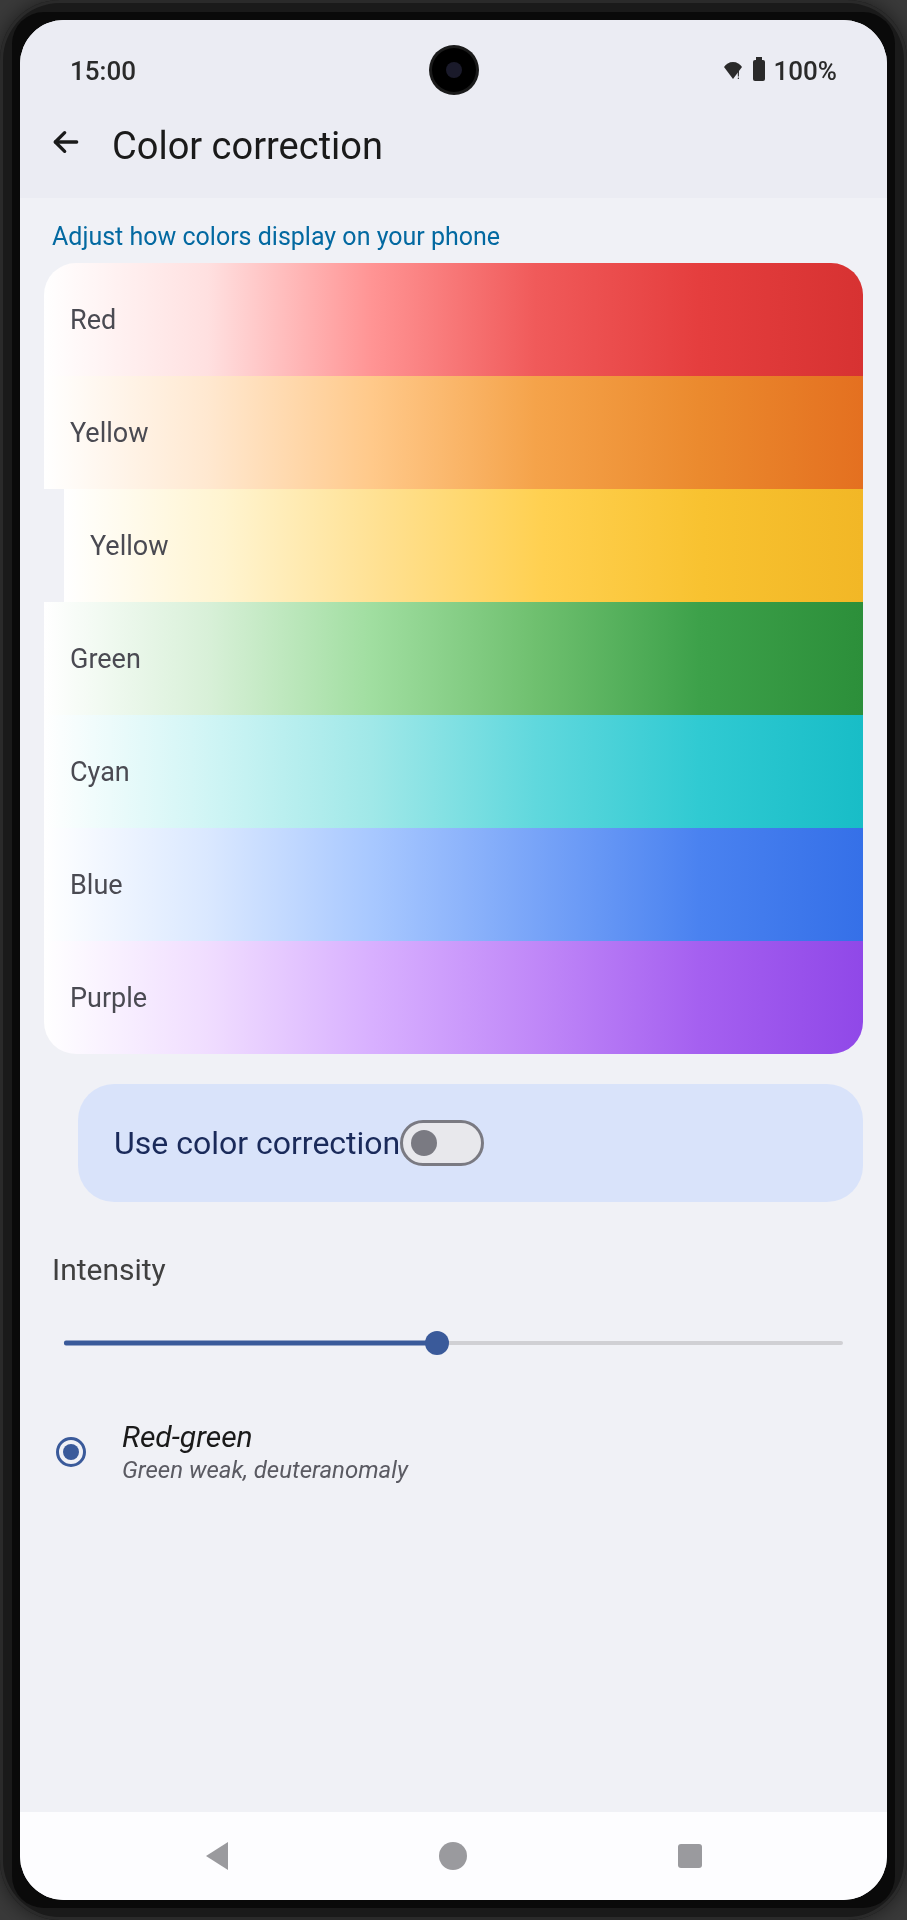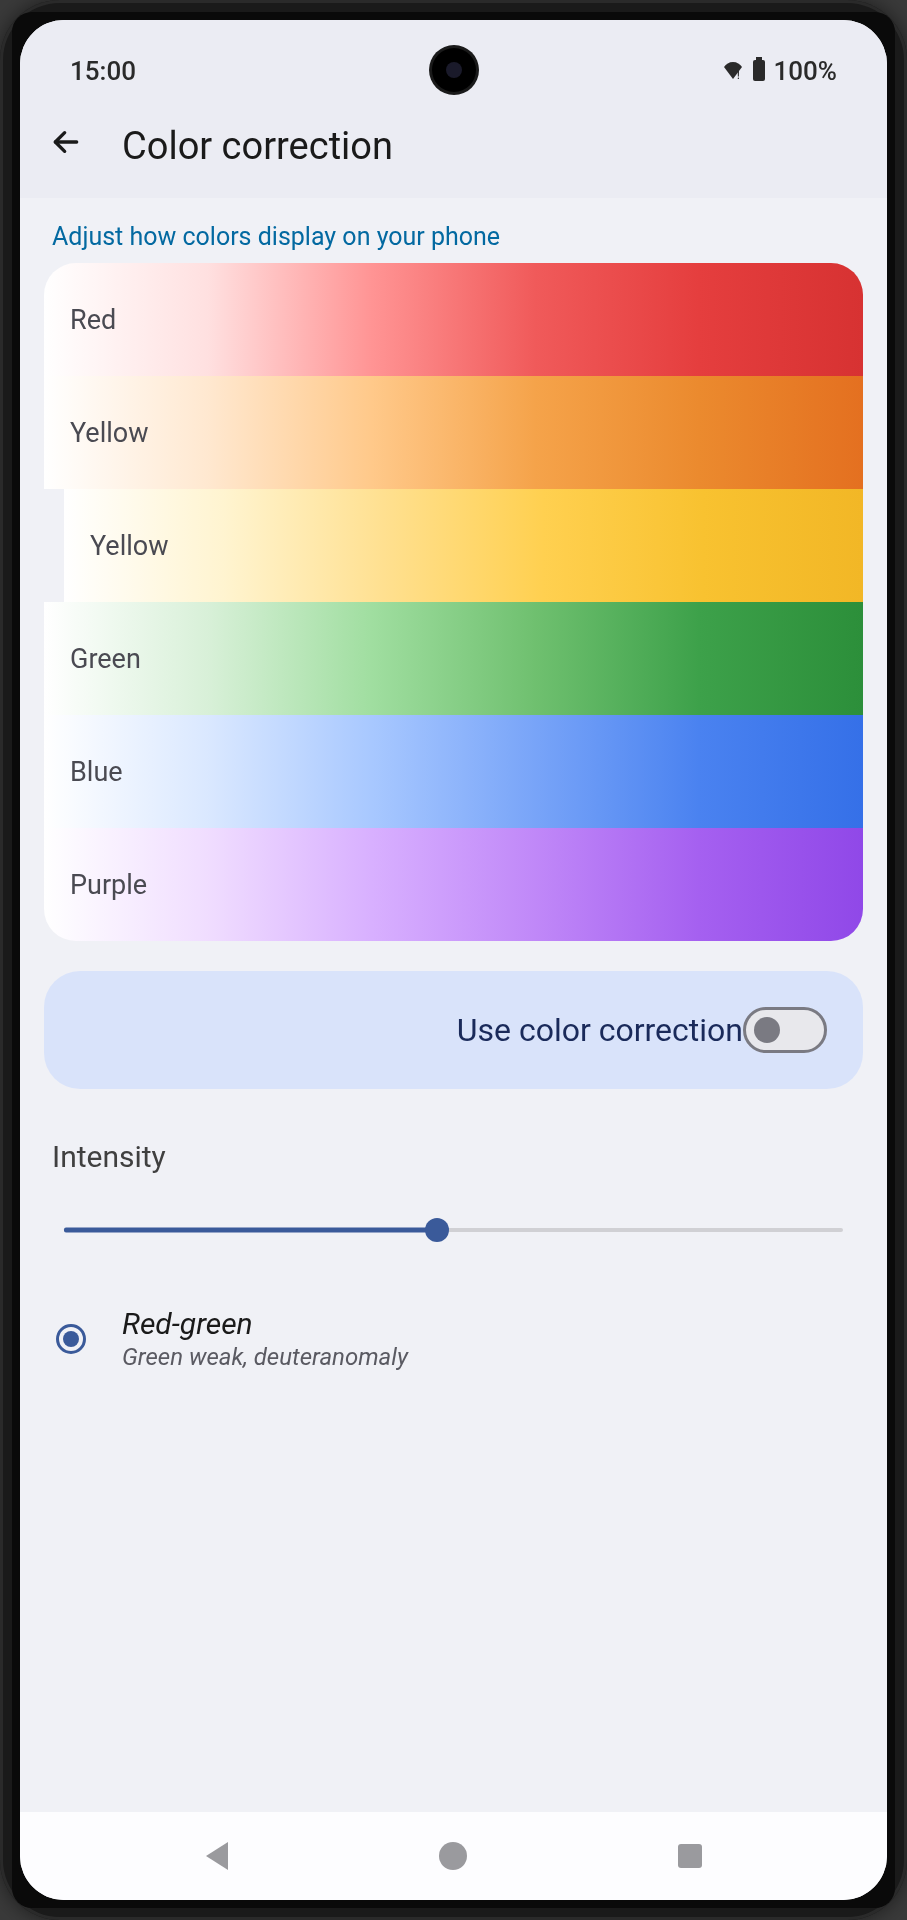--- a/index.html
+++ b/index.html
@@ -18,21 +18,21 @@
     background: #1a1a1a;
     border-radius: 60px;
     padding: 12px;
     position: relative;
     box-shadow: inset 0 0 0 3px #2a2a2a, 0 0 20px rgba(0,0,0,0.5);
   }
   .phone-inner-frame {
     width: 100%;
     height: 100%;
     background: #0a0a0a;
-    border-radius: 20px;
+    border-radius: 32px;
     padding: 8px;
   }
   .screen {
     width: 100%;
     height: 100%;
     background: #f0f1f6;
     border-radius: 44px;
     overflow: hidden;
     position: relative;
     display: flex;
@@ -75,21 +75,21 @@
     display: flex;
     align-items: center;
     gap: 8px;
   }
   .wifi-icon { font-size: 22px; }
   .battery-icon { font-size: 22px; }
   .header {
     display: flex;
     align-items: center;
     padding: 20px 30px 30px 30px;
-    gap: 40px;
+    gap: 30px;
     background: #ebecf3;
   }
   .back-arrow {
     font-size: 36px;
     color: #1a1a1a;
     cursor: pointer;
   }
   .page-title {
     font-size: 38px;
     font-weight: 400;
@@ -131,23 +131,24 @@
   .row-green  { background: linear-gradient(90deg, #ffffff 0%, #d8f0d8 20%, #a0dea0 40%, #6fc06f 60%, #3da14a 80%, #2c8f3a 100%); }
   .row-cyan   { background: linear-gradient(90deg, #ffffff 0%, #d0f5f5 20%, #a0e8e8 40%, #60d8dd 60%, #30cad2 80%, #18bdc7 100%); }
   .row-blue   { background: linear-gradient(90deg, #ffffff 0%, #dae8ff 20%, #a8c8ff 40%, #78a4f8 60%, #4a82f0 80%, #3570e8 100%); }
   .row-purple { background: linear-gradient(90deg, #ffffff 0%, #f0ddff 20%, #d8b0ff 40%, #c088f8 60%, #a560f0 80%, #9048e8 100%); }
   .row-gray   { background: linear-gradient(90deg, #ffffff 0%, #e8e8e8 20%, #d0d0d0 40%, #b8b8b8 60%, #a0a0a0 80%, #909090 100%); }
   .toggle-card {
     background: #d9e3fa;
     border-radius: 36px;
     padding: 36px 36px;
     display: flex;
-    justify-content: flex-end;
+    justify-content: flex-start;
     align-items: center;
     margin-bottom: 50px;
+    margin-left: 34px;
   }
   .toggle-label {
     font-size: 32px;
     color: #1a2a5a;
     font-weight: 400;
   }
   .toggle-switch {
     width: 84px;
     height: 46px;
     background: #e8e8ec;
@@ -319,20 +320,23 @@
             </div>
           <div class="color-row row-orange">
               <span class="color-label">Yellow</span>
             </div>
           <div class="color-row row-yellow">
               <span class="color-label">Yellow</span>
             </div>
           <div class="color-row row-green">
               <span class="color-label">Green</span>
             </div>
+          <div class="color-row row-cyan">
+              <span class="color-label">Cyan</span>
+            </div>
           <div class="color-row row-blue">
               <span class="color-label">Blue</span>
             </div>
           <div class="color-row row-purple">
               <span class="color-label">Purple</span>
             </div>
         </div>
 
         <div class="toggle-card">
           <span class="toggle-label">Use color correction</span>

